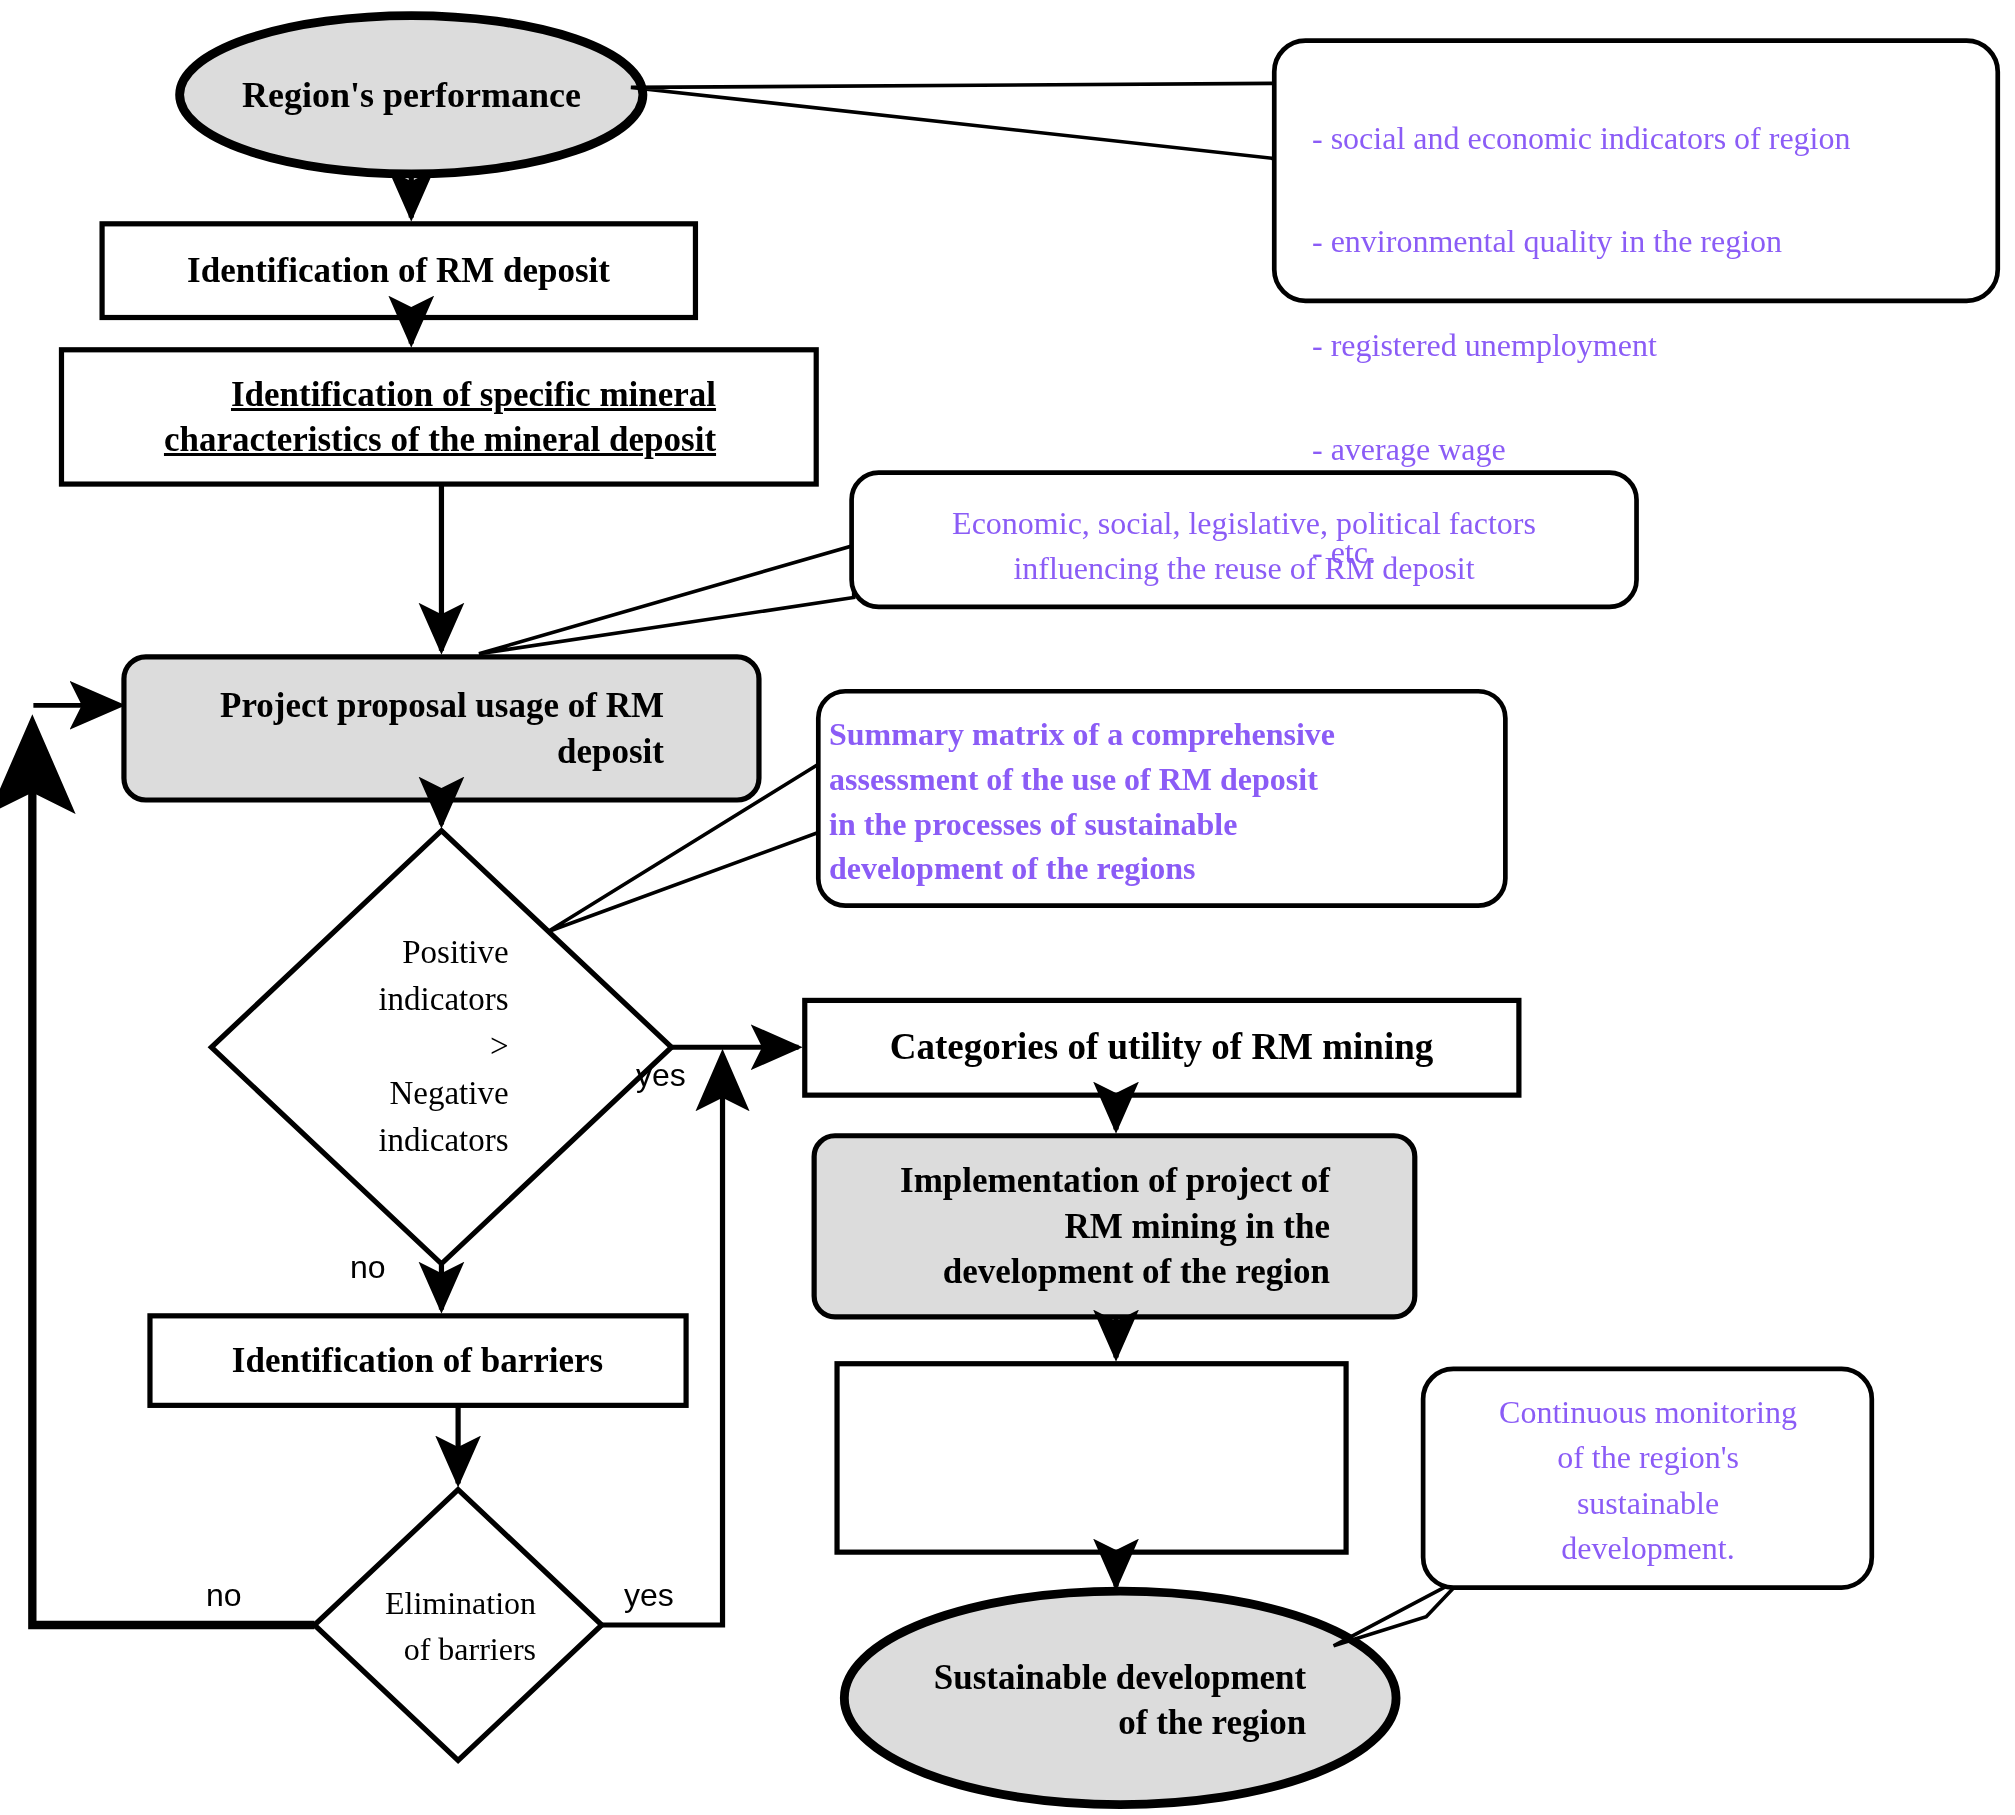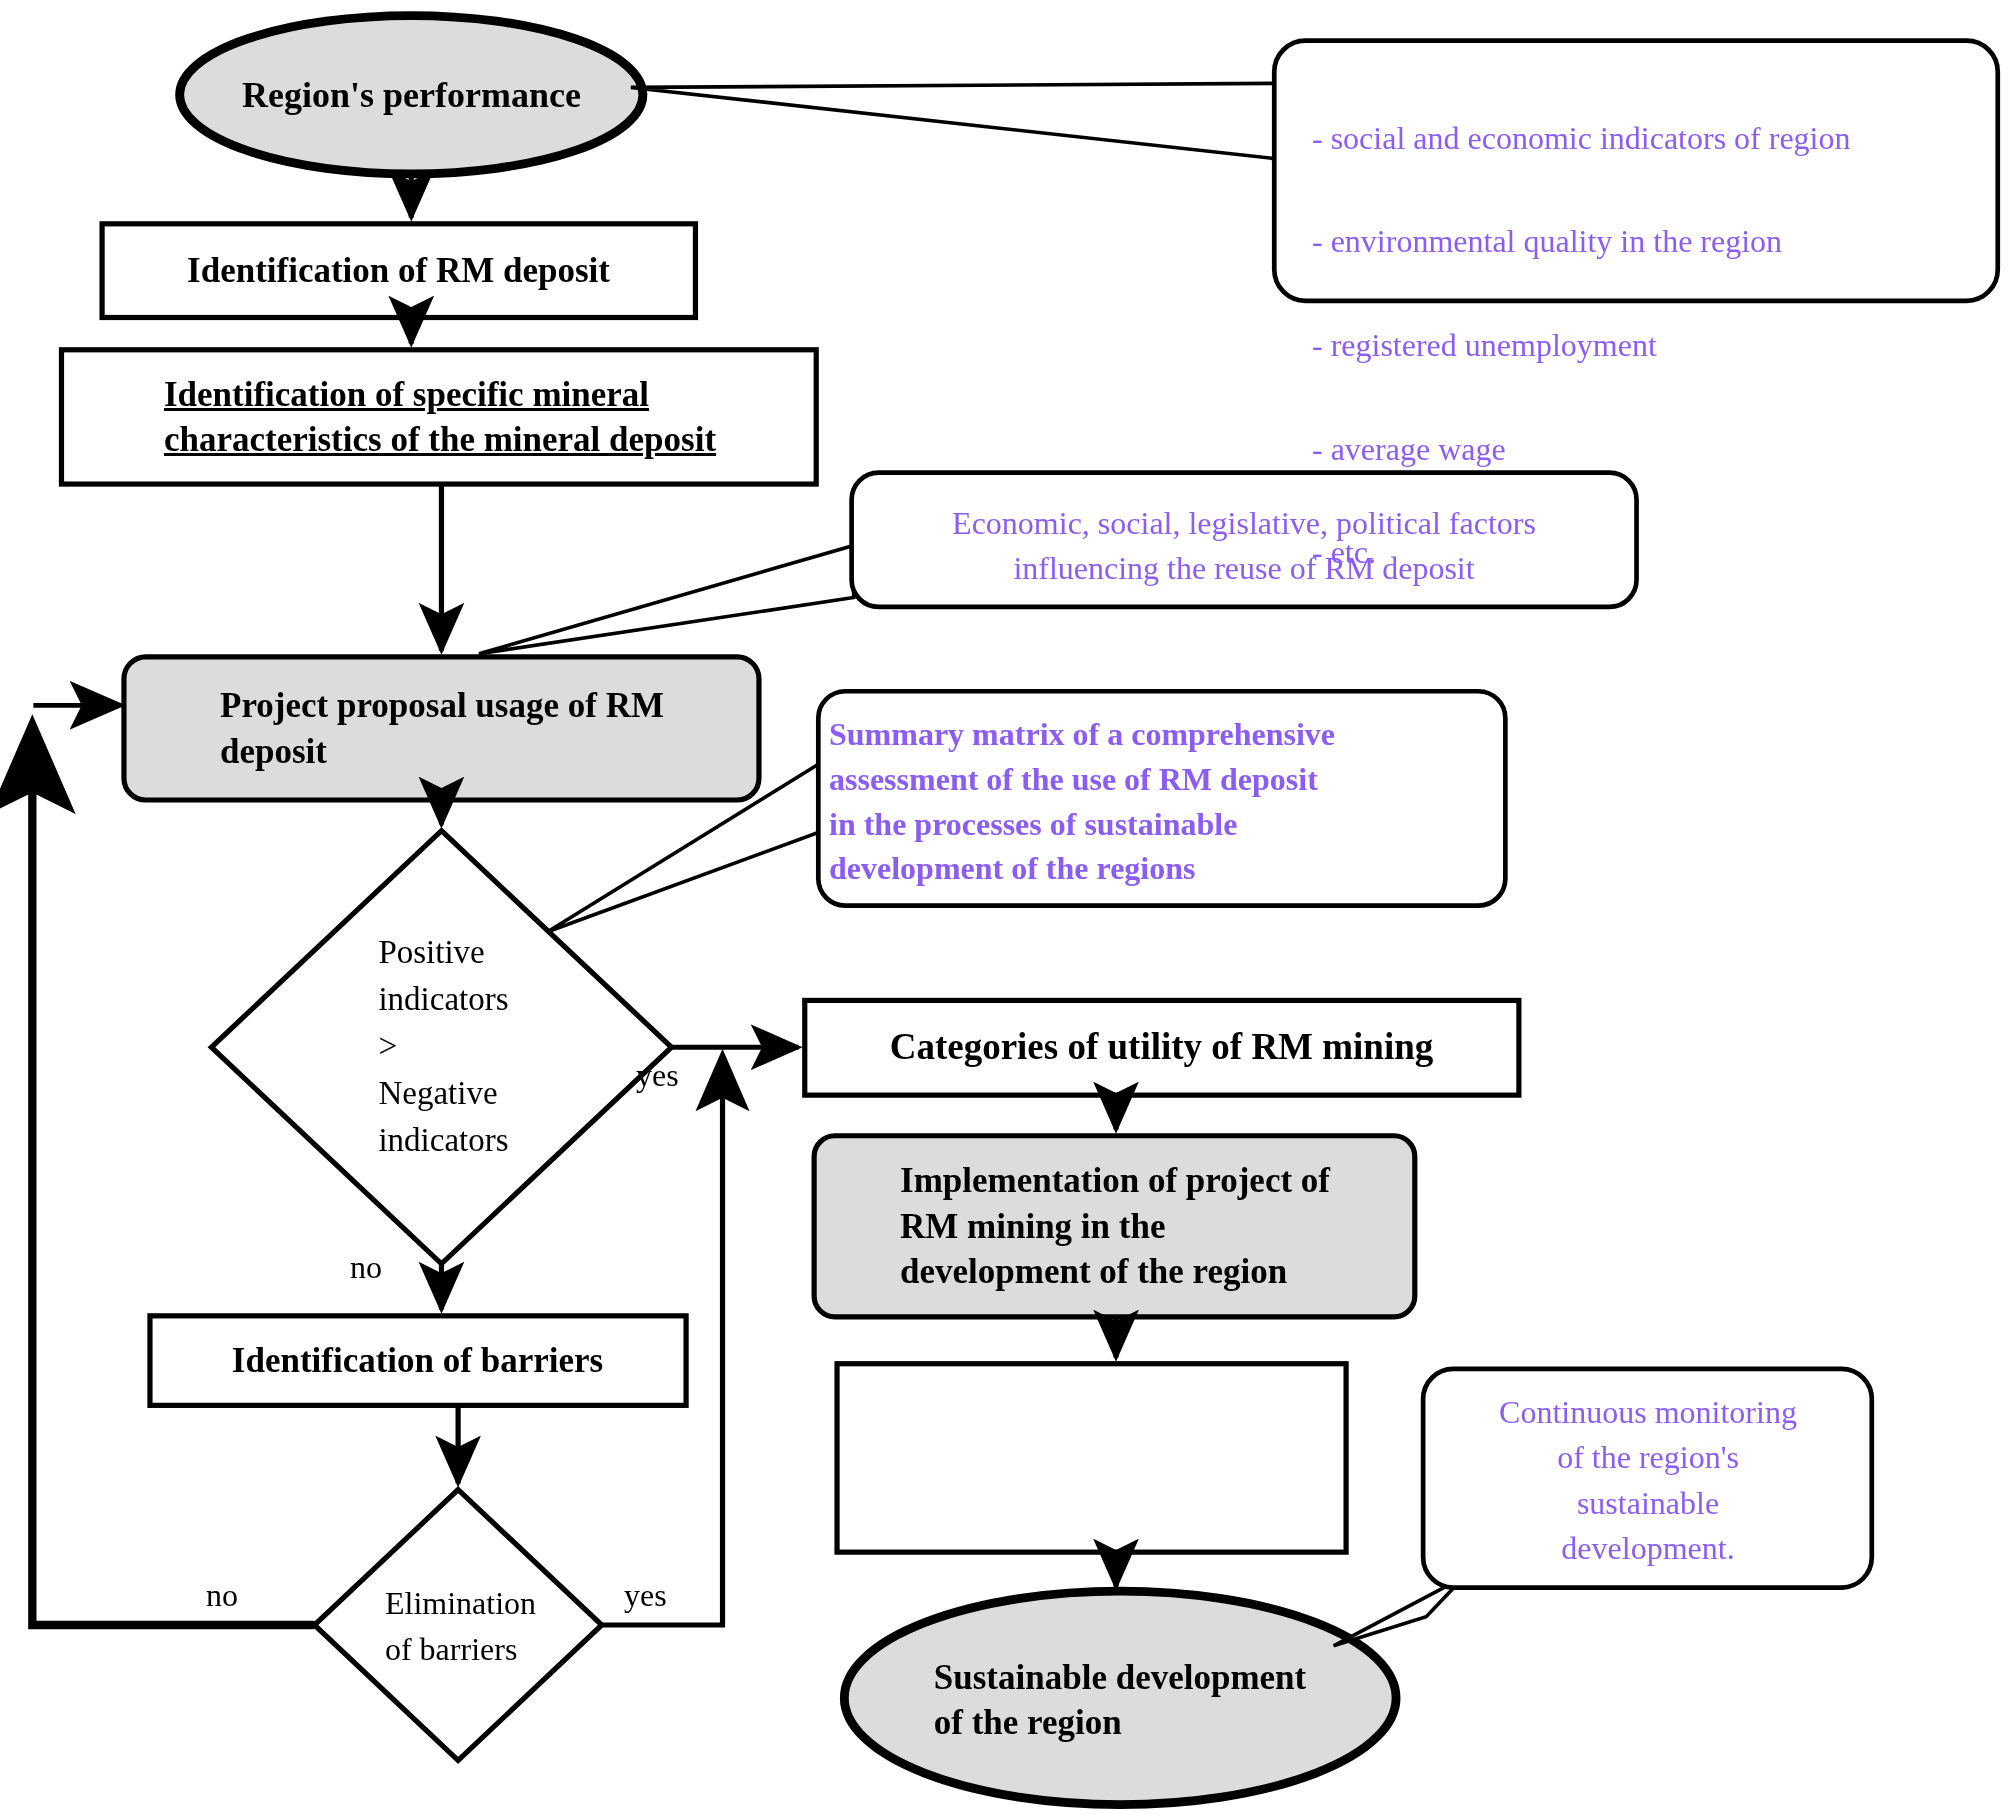--- a/index.html
+++ b/index.html
@@ -1,32 +1,32 @@
 <!DOCTYPE html>
 <html style="font-size:8.3px"><head>
 <meta charset="utf-8">
 <style>
   html,body{margin:0;padding:0;background:#ffffff;}
   #stage{position:relative;width:2015px;height:1815px;background:#ffffff;overflow:hidden;}
   svg{position:absolute;left:0;top:0;width:2015px;height:1815px;}
   .nodetext{
     position:absolute;
     display:flex;align-items:center;justify-content:center;
-    text-align:left;
+    text-align:right;
     font-family:"Liberation Serif","DejaVu Serif",serif;
     color:#000;
     line-height:1.30;
     pointer-events:none;
     white-space:pre-line;
   }
   .bold{font-weight:bold;}
   .reg{font-weight:normal;}
   .lbl{
     position:absolute;
-    font-family:Liberation Serif, serif;
+    font-family:Liberation Sans, sans-serif;
     font-weight:normal;
     color:#000;
     white-space:nowrap;
   }
   .callout-text{
     position:absolute;
     font-family:"Liberation Serif","DejaVu Serif",serif;
     color:#8b5cf6;
     white-space:pre-line;
     line-height:1.62;

